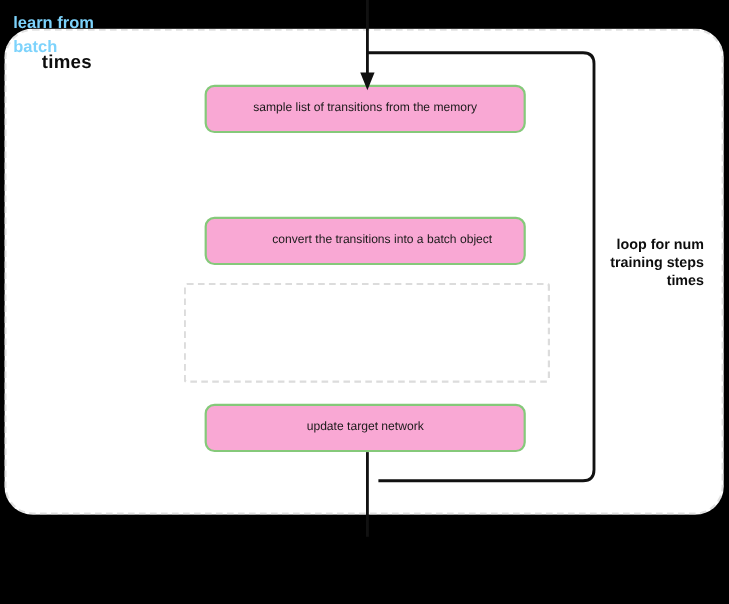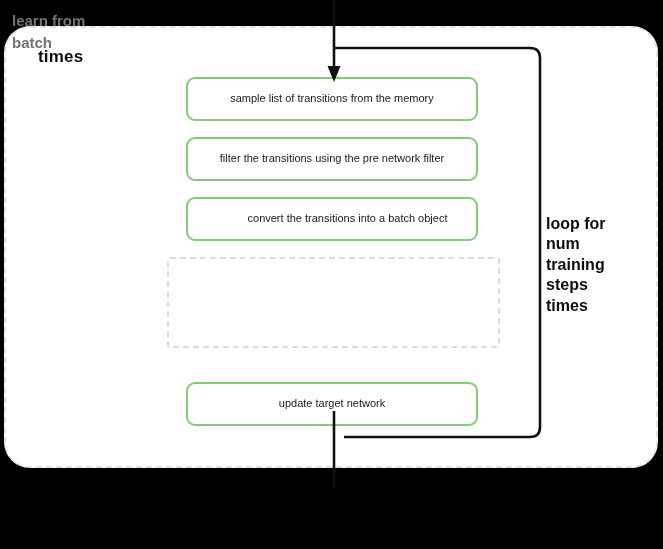--- a/index.html
+++ b/index.html
@@ -40,74 +40,74 @@
     white-space: pre;
   }
 
   
   .proc-box {
     position: absolute;
     left: 186px;
     width: 292px;
     height: 44px;
     box-sizing: border-box;
-    background: #ffffff;
+    background: #f9a8d4;
     border: 2.5px solid #85c97a;
     border-radius: 9px;
     display: flex;
     align-items: center;
     justify-content: center;
   }
   .proc-box .proc-label {
     font-size: 11px;
     color: #1a1a1a;
     line-height: 1.2;
     text-align: center;
     white-space: pre;
   }
 
   #box-sample   { top: 77px; }
   #box-filter   { top: 137px; }
   #box-convert  { top: 197px; padding-left: 31px; }
-  #box-update   { top: 382px; }
+  #box-update   { top: 367px; }
 
   
   #learn-group {
     position: absolute;
     left: 167px;
     top: 257px;
     width: 333px;
     height: 91px;
     box-sizing: border-box;
     background: #ffffff;
     border: 2px dashed #dcdcdc;
     border-radius: 3px;
   }
   #learn-title {
     position: absolute;
     left: 12px;
     top: 10px;
     font-size: 15px;
     font-weight: bold;
-    color: #737373;
+    color: #7dd3fc;
     line-height: 1.45;
     white-space: pre-line;
   }
 
   
   #loop-caption {
     position: absolute;
     left: 546px;
     top: 214px;
     width: 94px;
-    font-size: 16px;
+    font-size: 13px;
     font-weight: bold;
     color: #0d0d0d;
     line-height: 1.28;
-    text-align: left;
+    text-align: right;
     white-space: pre-line;
   }
 
   
   #wires {
     position: absolute;
     left: 0;
     top: 0;
     width: 663px;
     height: 549px;
@@ -120,23 +120,20 @@
 <div id="canvas">
 
   <div id="train-group"></div>
 
   <div id="train-title">times</div>
 
   <div class="proc-box" id="box-sample">
     <span class="proc-label">sample list of transitions from the memory</span>
   </div>
 
-  <div class="proc-box" id="box-filter">
-    <span class="proc-label">filter the transitions using the pre network filter</span>
-  </div>
 
   <div class="proc-box" id="box-convert">
     <span class="proc-label">convert the transitions into a batch object</span>
   </div>
 
   <div id="learn-group"></div>
   <div id="learn-title">learn from
 batch</div>
 
   <div class="proc-box" id="box-update">

